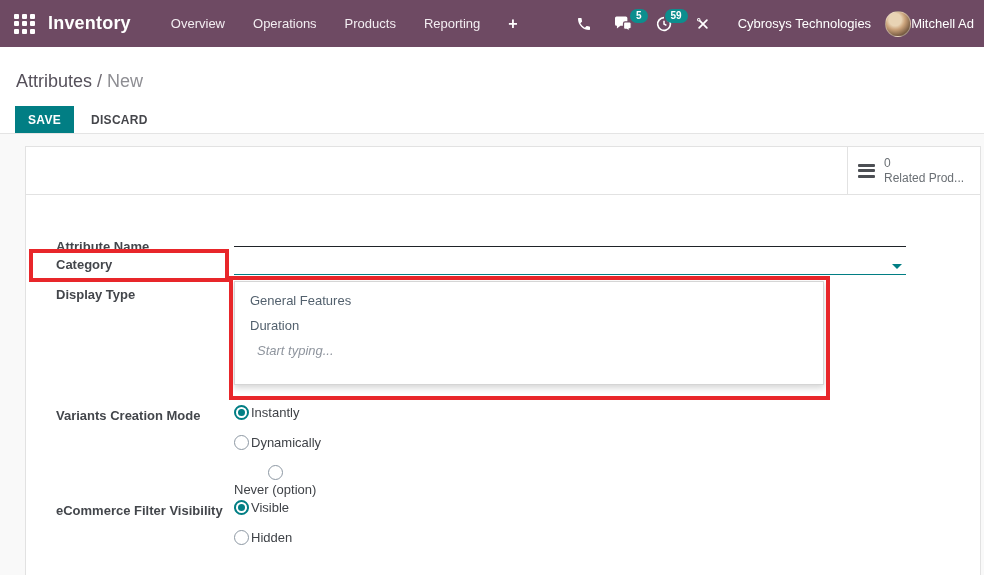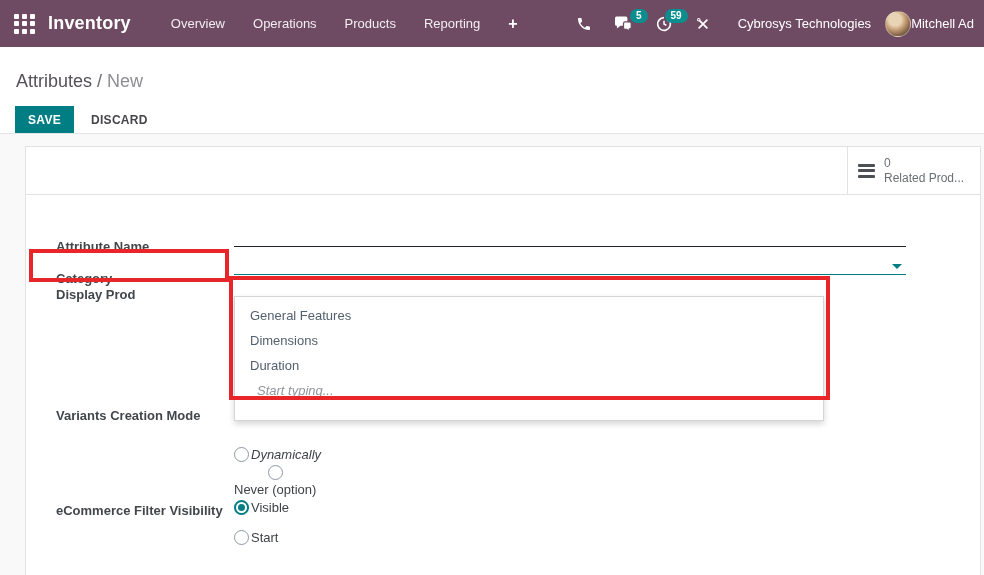--- a/index.html
+++ b/index.html
@@ -57,21 +57,21 @@
   
   .flabel { position:absolute; font-size:13px; font-weight:700; color:#43464b; white-space:nowrap; }
   .input-line { position:absolute; height:0; }
   .line-dark { border-bottom:1px solid #1f2328; }
   .line-teal { border-bottom:1px solid #017e84; }
   .caret-down { position:absolute; width:0; height:0; border-left:5px solid transparent;
                 border-right:5px solid transparent; border-top:5px solid #017e84; cursor:pointer; }
 
   .hl-box { position:absolute; border:4px solid #e8262a; pointer-events:none; z-index:30; }
 
-  .dropdown { position:absolute; left:208px; top:149px; width:590px; height:125px;
+  .dropdown { position:absolute; left:208px; top:134px; width:590px; height:104px;
               background:#fff; border:1px solid #d5d5d5; box-shadow:0 3px 6px rgba(0,0,0,.16);
               z-index:20; padding-top:6px; }
   .dd-item { height:25px; line-height:25px; padding-left:15px; font-size:13px;
              color:#53616e; cursor:pointer; }
   .dd-hint { height:25px; line-height:25px; padding-left:22px; font-size:13px;
              font-style:italic; color:#8f959e; cursor:pointer; }
 
   .radio-row { position:absolute; display:flex; align-items:center; gap:2px; cursor:pointer; }
   .radio { width:15px; height:15px; border-radius:50%; border:1px solid #8d98a3;
            background:#fff; position:relative; flex:0 0 15px; }
@@ -162,53 +162,52 @@
         <div class="stat-text">
           <span class="stat-value">0</span>
           <span class="stat-label">Related Prod...</span>
         </div>
       </div>
     </div>
 
     <div class="flabel" style="left:30px; top:92px;">Attribute Name</div>
     <div class="input-line line-dark" style="left:208px; top:99px; width:672px;"></div>
 
-    <div class="flabel" style="left:30px; top:124px;">Category</div>
+    <div class="flabel" style="left:30px; top:110px;">Category</div>
     <div class="hl-box" style="left:3px; top:102px; width:200px; height:33px;"></div>
     <div class="input-line line-teal" style="left:208px; top:127px; width:672px;"></div>
     <div class="caret-down" style="left:866px; top:117px;"></div>
 
-    <div class="flabel" style="left:30px; top:140px;">Display Prod</div>
+    <div class="flabel" style="left:30px; top:140px;">Display Type</div>
 
     <div class="hl-box" style="left:203px; top:129px; width:601px; height:124px;"></div>
     <div class="dropdown">
       <div class="dd-item">General Features</div>
-      <div class="dd-item">Dimensions</div>
       <div class="dd-item">Duration</div>
       <div class="dd-hint">Start typing...</div>
     </div>
 
     <div class="flabel" style="left:30px; top:261px;">Variants Creation Mode</div>
     <div class="radio-row" style="left:208px; top:258px;">
       <span class="radio checked"></span>
       <span class="radio-label">Instantly</span>
     </div>
-    <div class="radio-row" style="left:208px; top:300px;font-style:italic;">
+    <div class="radio-row" style="left:208px; top:288px;">
       <span class="radio"></span>
       <span class="radio-label">Dynamically</span>
     </div>
     <div class="radio-row" style="left:208px; top:318px;flex-direction:column;">
       <span class="radio"></span>
       <span class="radio-label">Never (option)</span>
     </div>
 
     <div class="flabel" style="left:30px; top:356px;">eCommerce Filter Visibility</div>
     <div class="radio-row" style="left:208px; top:353px;">
       <span class="radio checked"></span>
       <span class="radio-label">Visible</span>
     </div>
     <div class="radio-row" style="left:208px; top:383px;">
       <span class="radio"></span>
-      <span class="radio-label">Start</span>
+      <span class="radio-label">Hidden</span>
     </div>
 
   </div>
 </div>
 
 </body></html>

